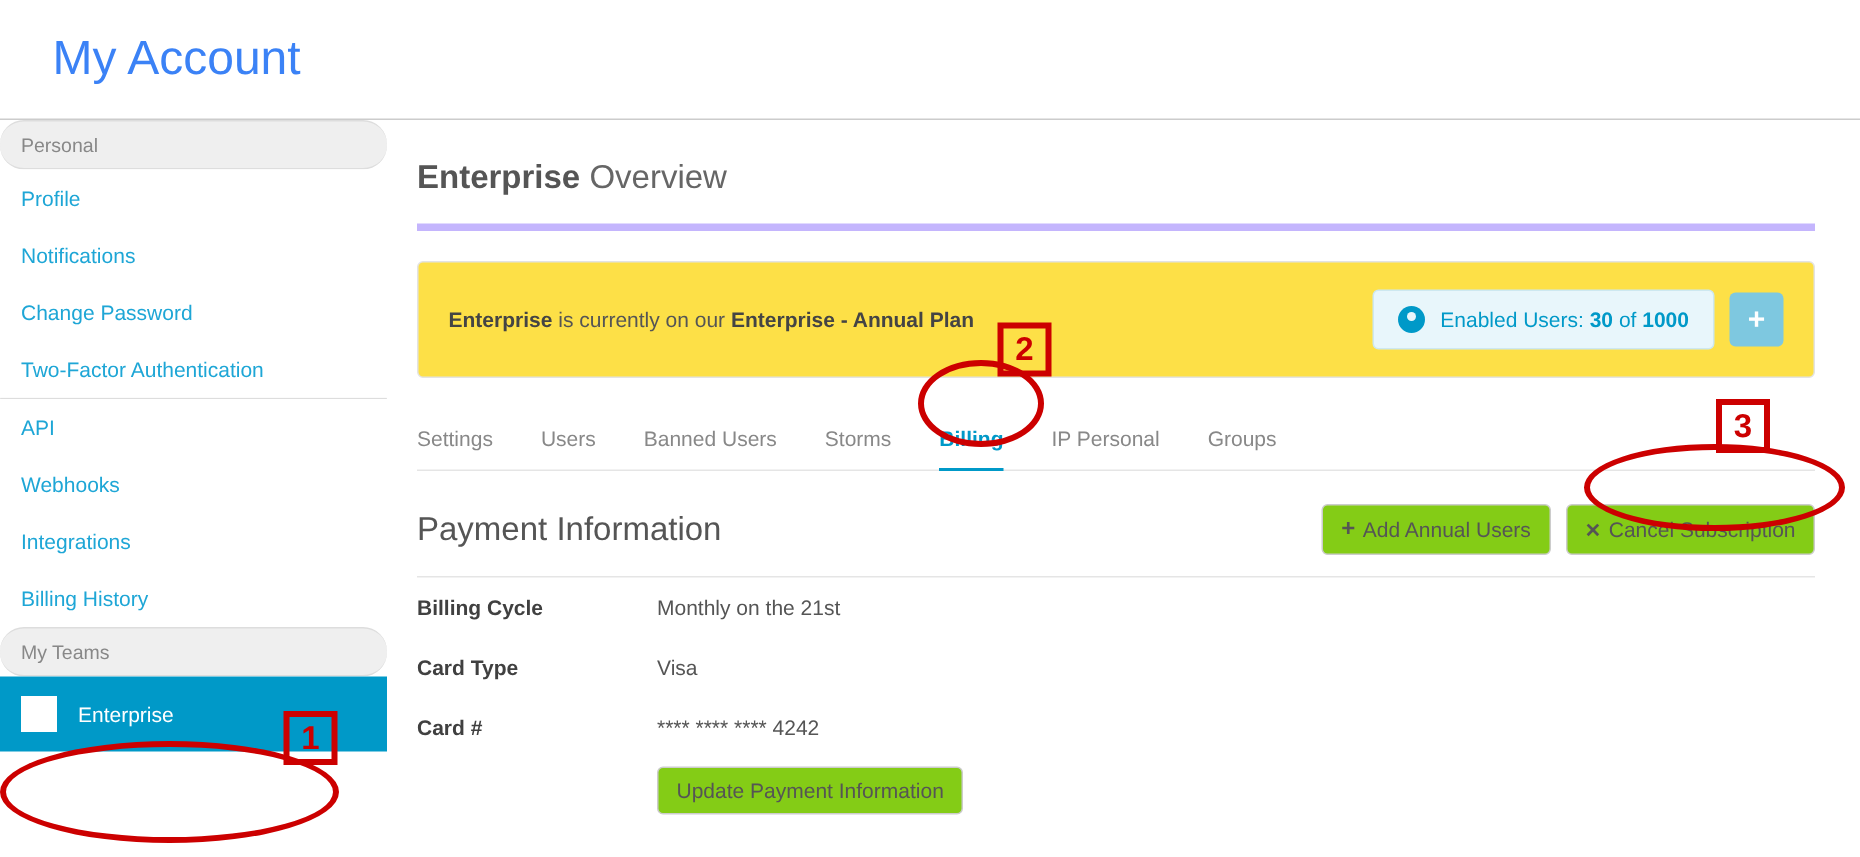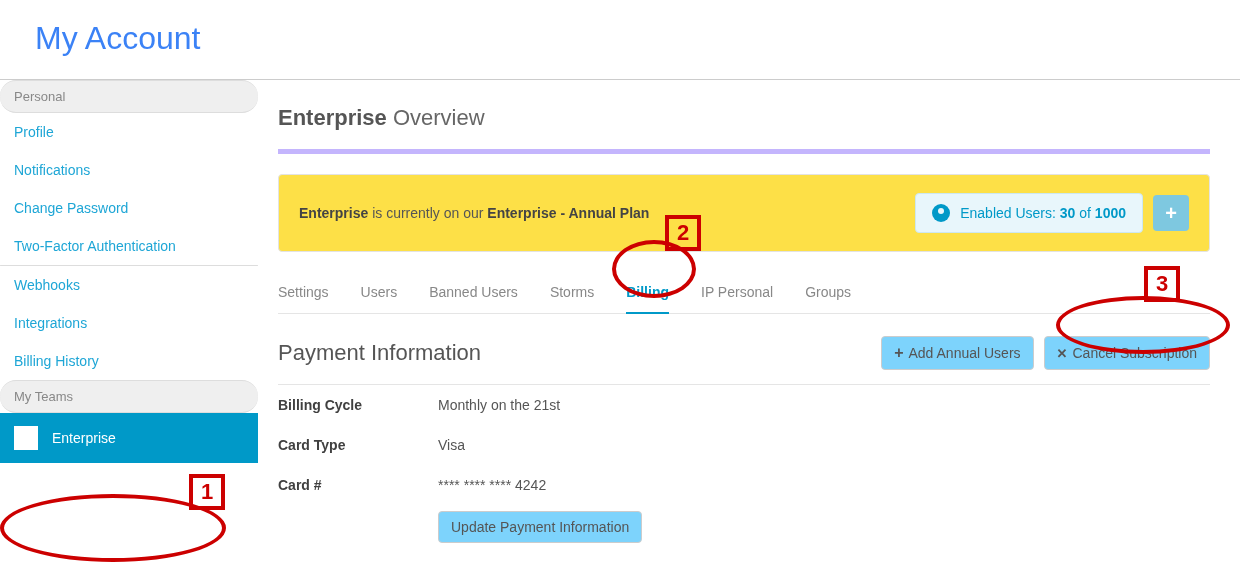--- a/index.html
+++ b/index.html
@@ -142,21 +142,21 @@
   align-items: center;
   margin-top: 22px;
 }
 .section-title {
   font-size: 22px;
   font-weight: 400;
   color: #555;
 }
 .actions { display: flex; gap: 10px; }
 .btn {
-  background: #7dd3fc;
+  background: #84cc16;
   border: 1px solid #ccc;
   border-radius: 4px;
   padding: 7px 12px;
   font-size: 14px;
   color: #555;
   cursor: pointer;
   display: inline-flex;
   align-items: center;
   gap: 5px;
 }
@@ -206,20 +206,21 @@
 
 <div class="layout">
   <div class="sidebar">
     <div class="sidebar-group-header">Personal</div>
     <div class="sidebar-item">Profile</div>
     <div class="sidebar-item">Notifications</div>
     <div class="sidebar-item">Change Password</div>
     <div class="sidebar-item">Two-Factor Authentication</div>
 
     <div class="sidebar-group-header" style="height:0;padding:0;border-bottom:none;"></div>
+    <div class="sidebar-item">API</div>
     <div class="sidebar-item">Webhooks</div>
     <div class="sidebar-item">Integrations</div>
     <div class="sidebar-item">Billing History</div>
 
     <div class="sidebar-group-header">My Teams</div>
     <div class="sidebar-item active">
       <span class="team-icon"></span>
       <span>Enterprise</span>
     </div>
   </div>

